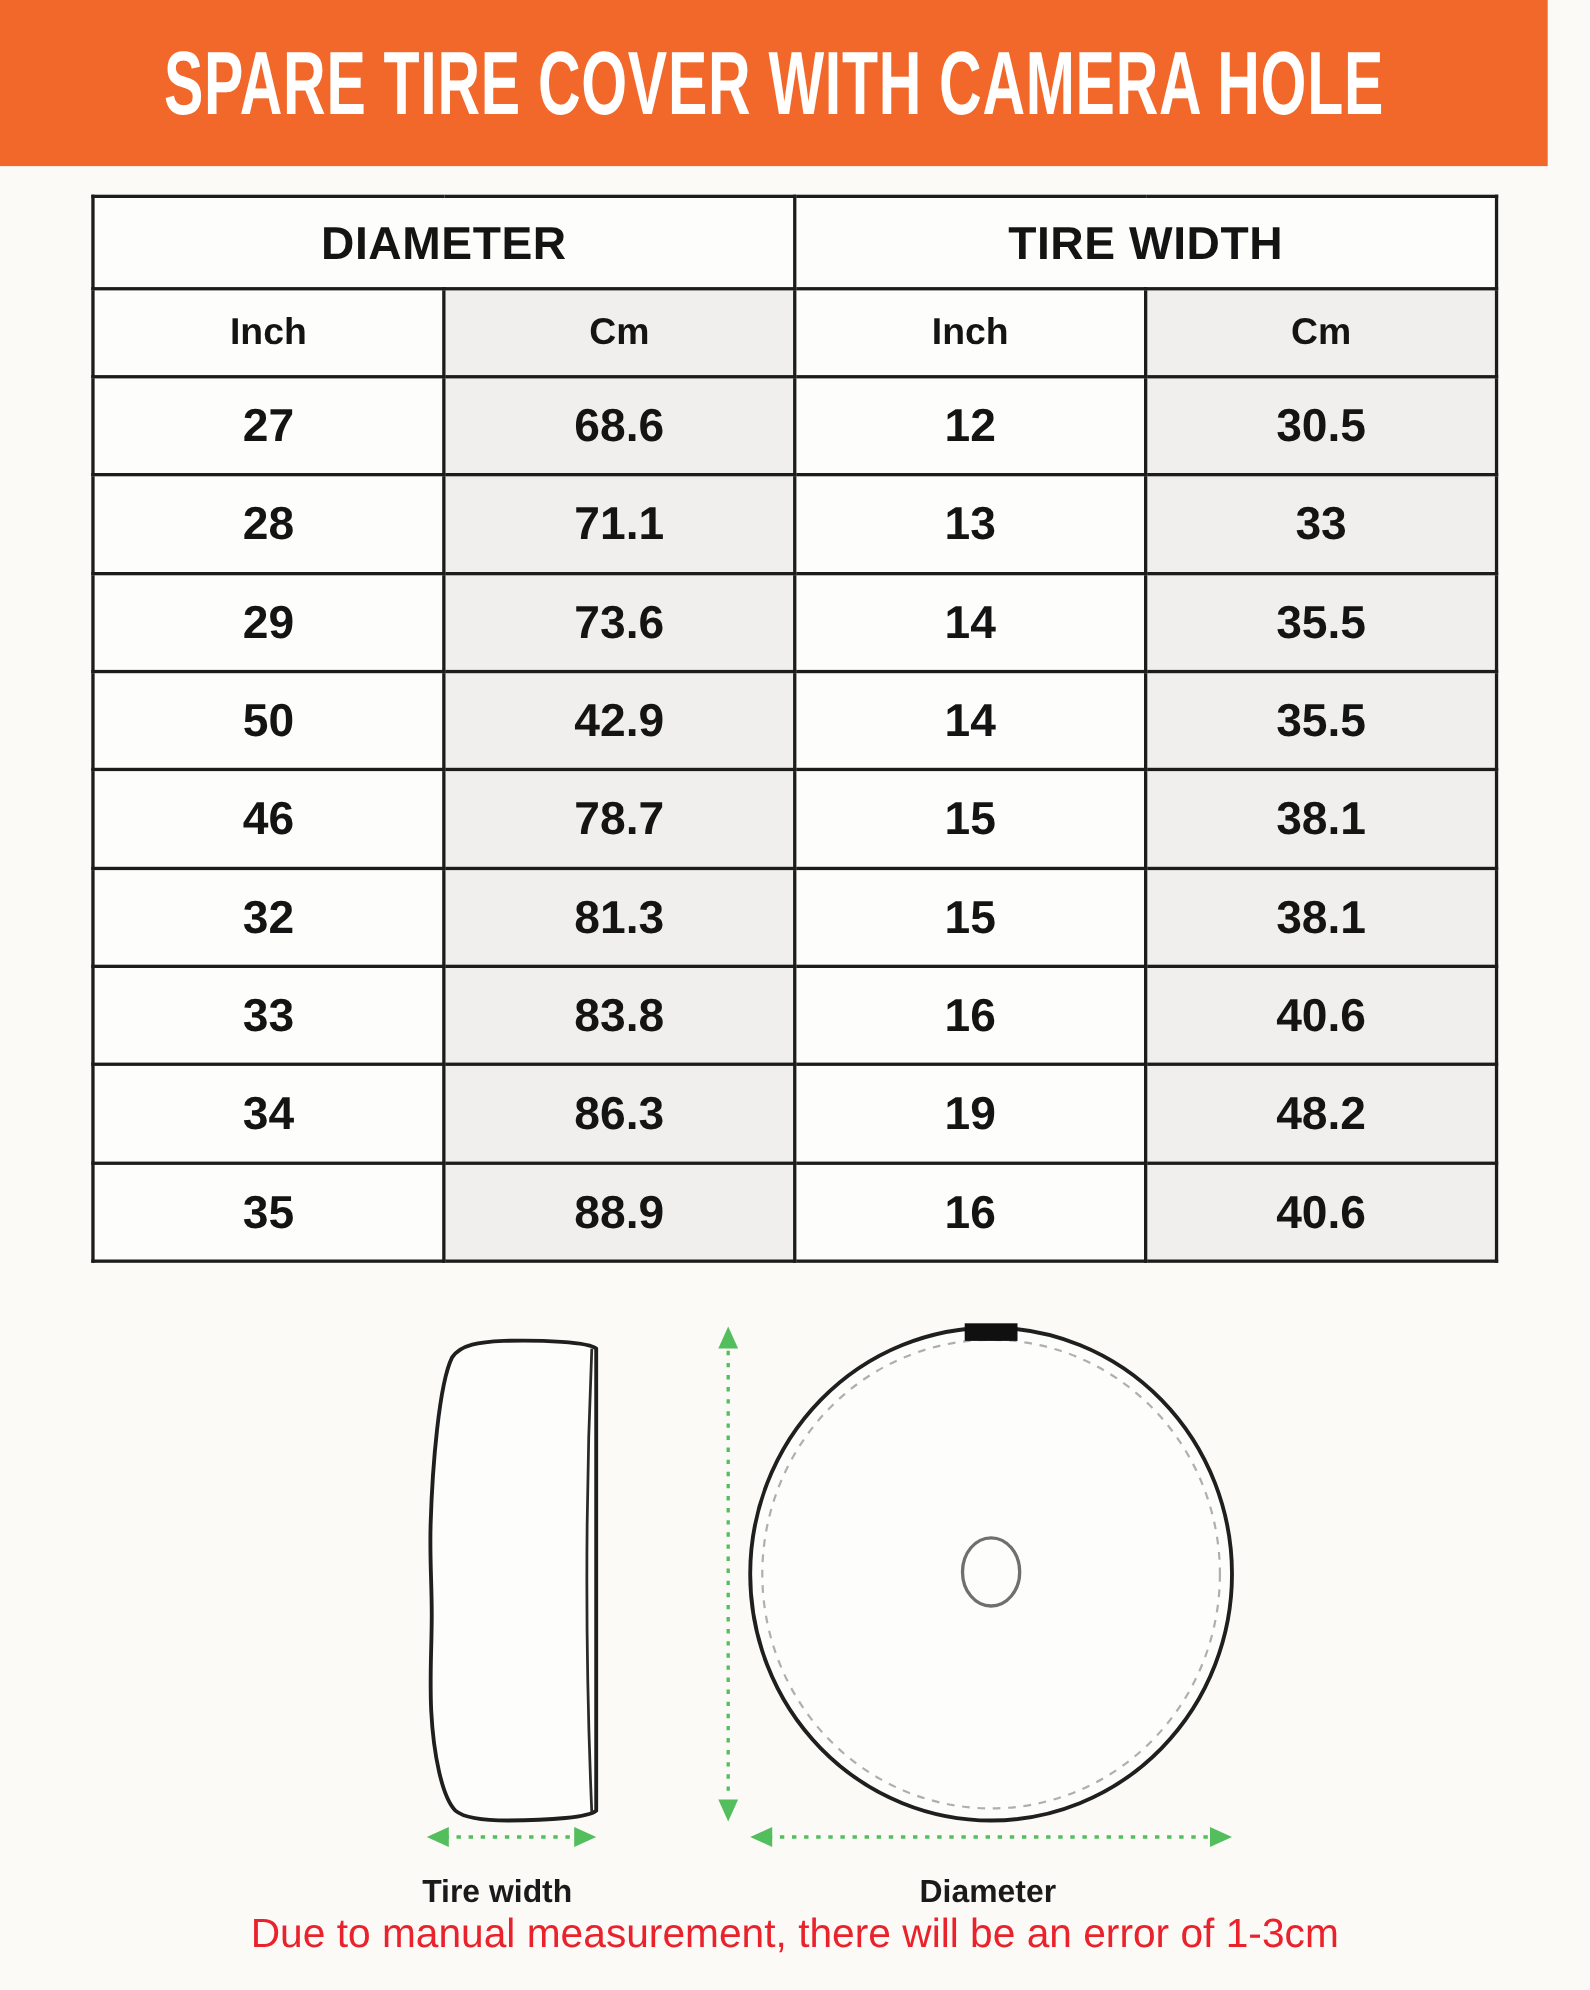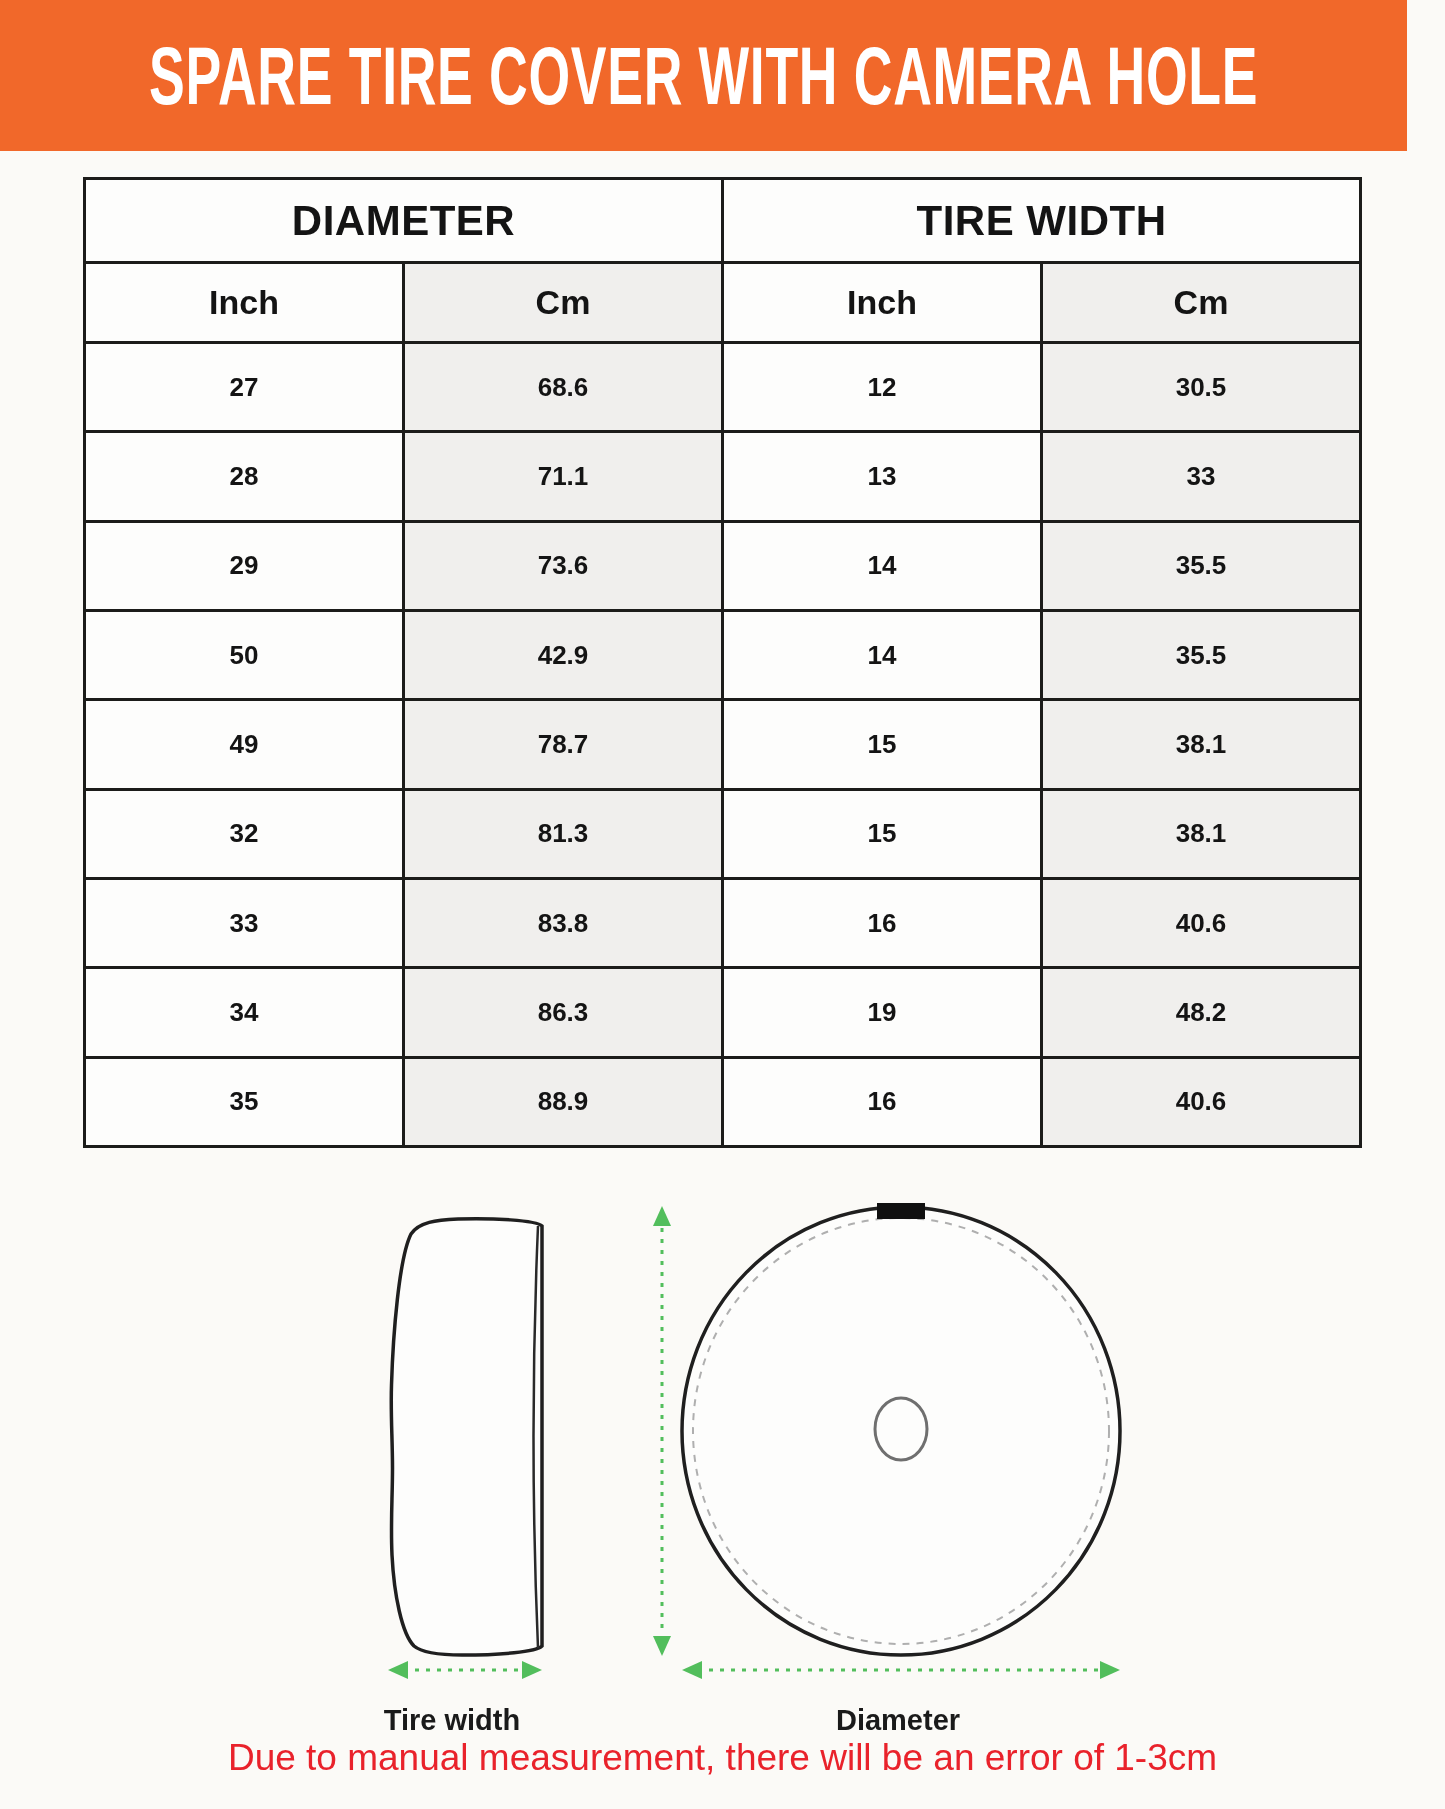--- a/index.html
+++ b/index.html
@@ -51,21 +51,21 @@
     font-weight:700;
   }
   .size-table tr.group-row{height:84px;}
   .size-table tr.group-row th{
     font-size:42px;letter-spacing:0.5px;
     background:var(--cell-white);
   }
   .size-table tr.sub-row{height:80px;}
   .size-table tr.sub-row th{font-size:34px;}
   .size-table tbody tr{height:80px;}
-  .size-table tbody td{font-size:26px;font-weight:700;}
+  .size-table tbody td{font-size:42px;font-weight:700;}
   .size-table .col-cm{background:var(--cell-gray);}
   .size-table .col-inch{background:var(--cell-white);}
   
   svg.diagram{
     position:absolute;left:0;top:0;width:1445px;height:1809px;
     pointer-events:none;
   }
   .outline{fill:var(--cell-white);stroke:#1F1F1F;stroke-width:3.5;}
   .thinline{fill:none;stroke:#2A2A2A;stroke-width:2.5;}
   .dashed-rim{fill:none;stroke:#AFAFAF;stroke-width:2;stroke-dasharray:7 7;}
@@ -133,21 +133,21 @@
         <td class="col-inch">14</td>
         <td class="col-cm">35.5</td>
       </tr>
       <tr>
         <td class="col-inch">50</td>
         <td class="col-cm">42.9</td>
         <td class="col-inch">14</td>
         <td class="col-cm">35.5</td>
       </tr>
       <tr>
-        <td class="col-inch">49</td>
+        <td class="col-inch">46</td>
         <td class="col-cm">78.7</td>
         <td class="col-inch">15</td>
         <td class="col-cm">38.1</td>
       </tr>
       <tr>
         <td class="col-inch">32</td>
         <td class="col-cm">81.3</td>
         <td class="col-inch">15</td>
         <td class="col-cm">38.1</td>
       </tr>

